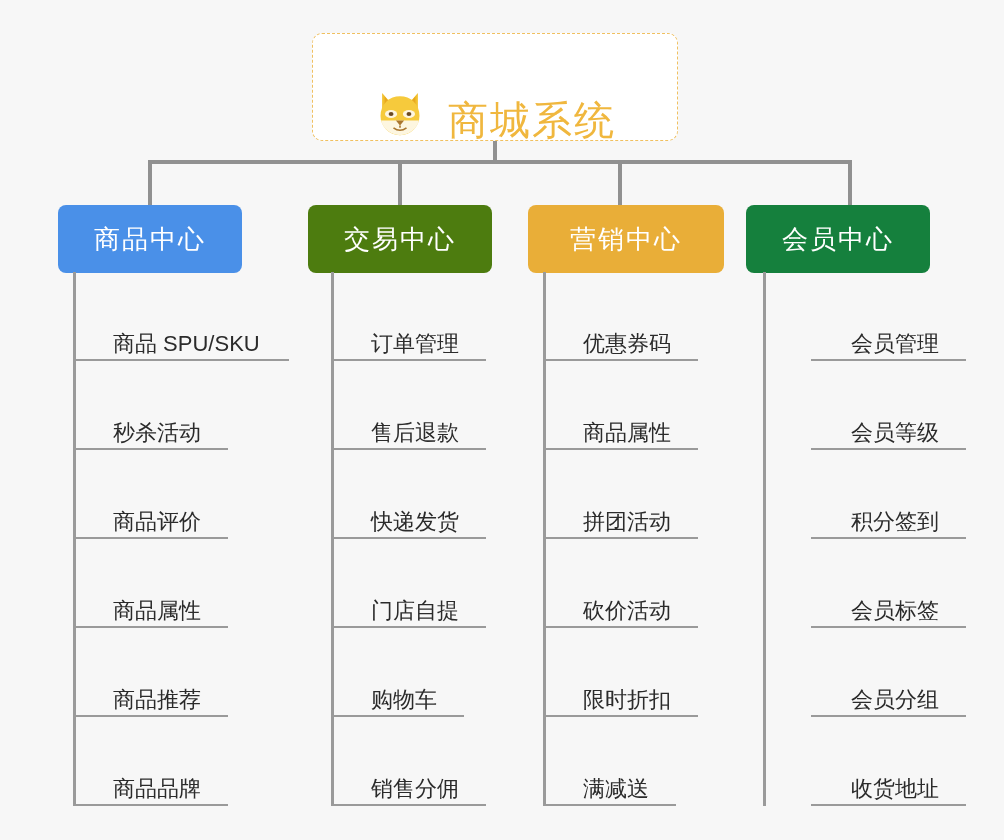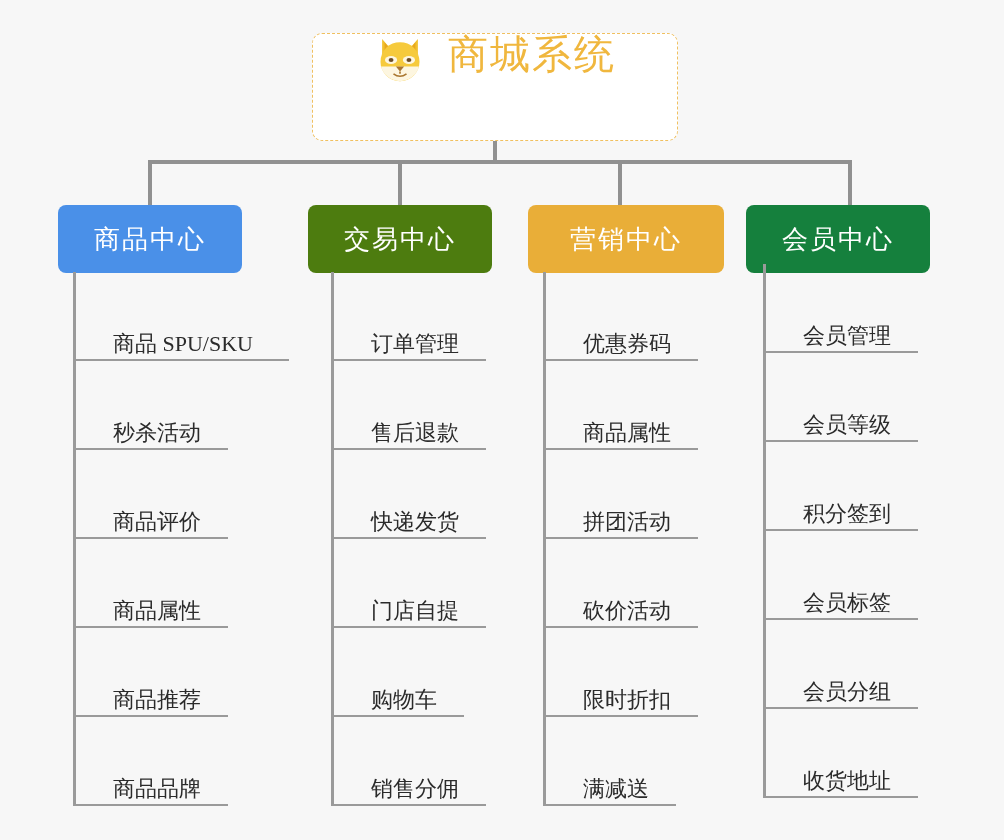--- a/index.html
+++ b/index.html
@@ -25,21 +25,21 @@
     position: absolute;
     left: 312px;
     top: 33px;
     width: 366px;
     height: 108px;
     background: #ffffff;
     border: 1px dashed #f0c060;
     border-radius: 10px;
     box-sizing: border-box;
     display: flex;
-    align-items: flex-start;
+    align-items: flex-end;
     justify-content: center;
     gap: 22px;
   }
   .root-title {
     font-size: 40px;
     color: #f0b73e;
     letter-spacing: 2px;
     line-height: 1;
   }
   .shiba {
@@ -80,21 +80,20 @@
     left: 0;
     top: 0;
     width: 3px;
     background: #9a9a9a;
   }
   .leaf {
     position: relative;
     height: 89px;
     display: flex;
     align-items: flex-end;
-    font-family: Liberation Serif, serif;
   }
   .leaf-label {
     font-size: 22px;
     color: #2b2b2b;
     padding-left: 40px;
     padding-bottom: 6px;
     white-space: nowrap;
     line-height: 1;
   }
   .leaf-rule {
@@ -226,21 +225,21 @@
           <div class="leaf-rule" style="width: 155px;"></div>
         </div>
         <div class="leaf">
           <span class="leaf-label">满减送</span>
           <div class="leaf-rule" style="width: 133px;"></div>
         </div>
       </div>
       <div class="cat-box" style="left: 746px; top: 205px; width: 184px; background: #15803d;">
         <span>会员中心</span>
       </div>
-      <div class="leaf-col" style="left: 763px; top: 264px;">
+      <div class="leaf-col" style="left: 763px; top: 272px; padding-left: 48px;">
         <div class="spine" style="height: 534px;"></div>
         <div class="leaf">
           <span class="leaf-label">会员管理</span>
           <div class="leaf-rule" style="width: 155px;"></div>
         </div>
         <div class="leaf">
           <span class="leaf-label">会员等级</span>
           <div class="leaf-rule" style="width: 155px;"></div>
         </div>
         <div class="leaf">

